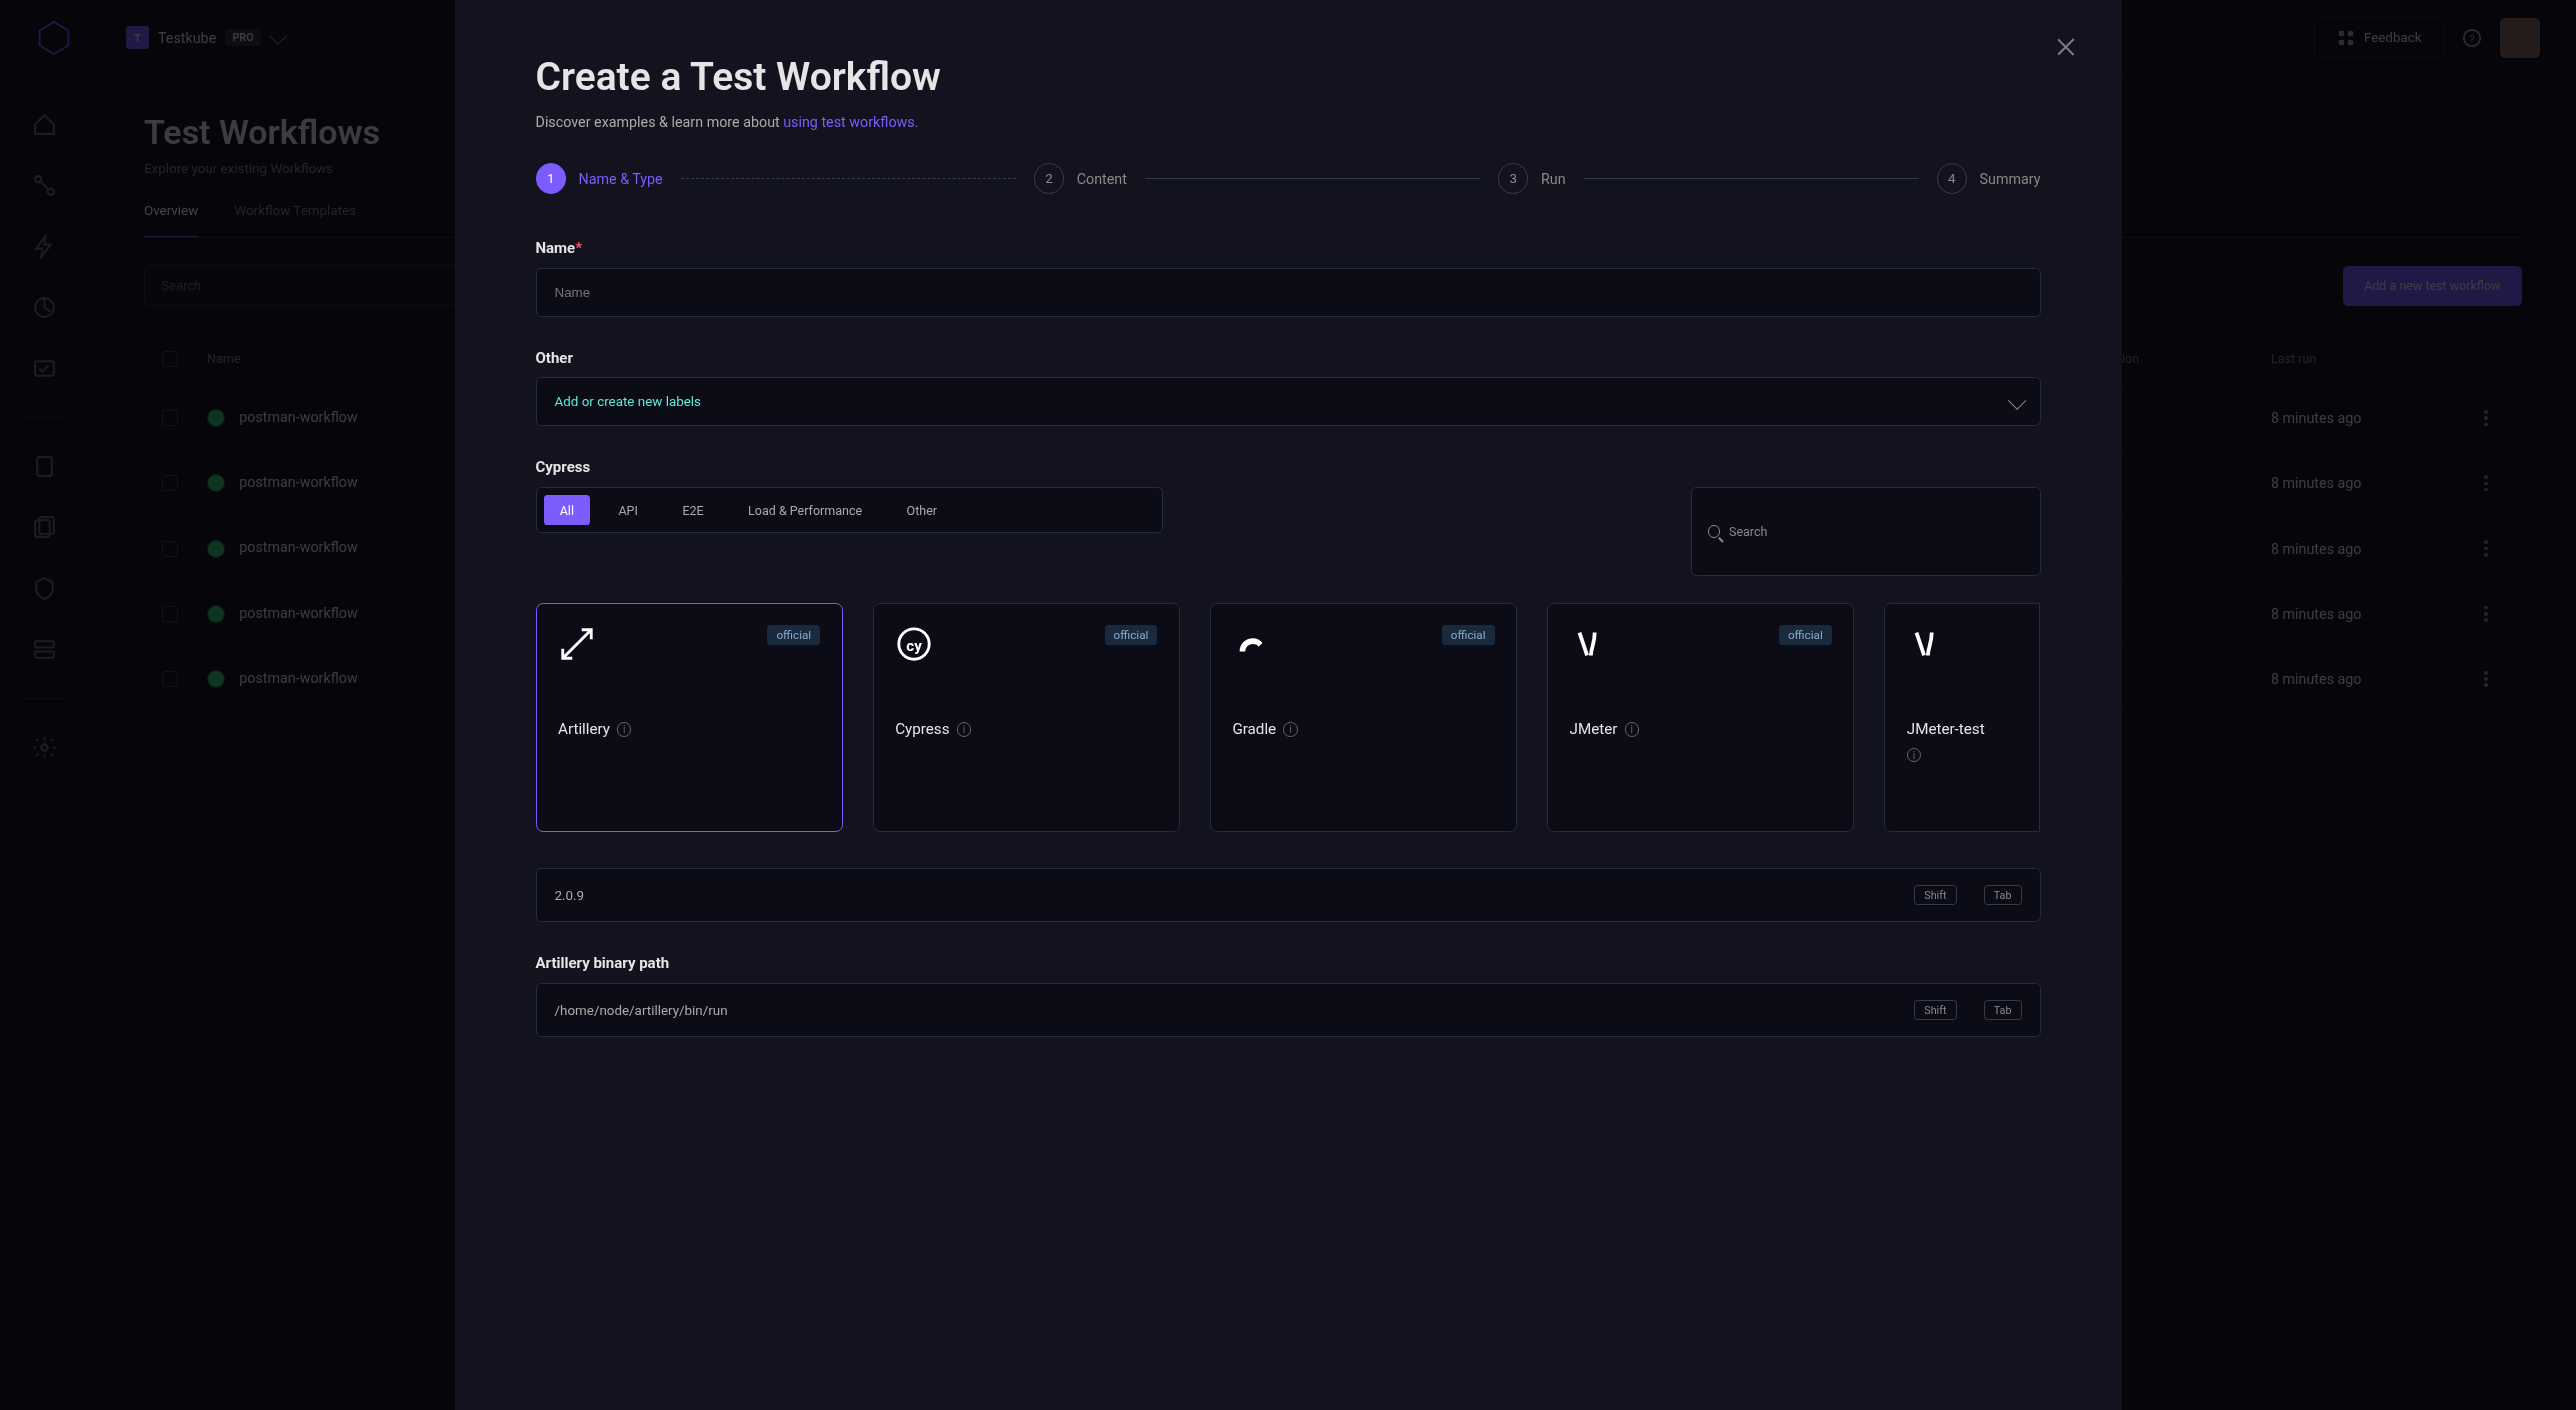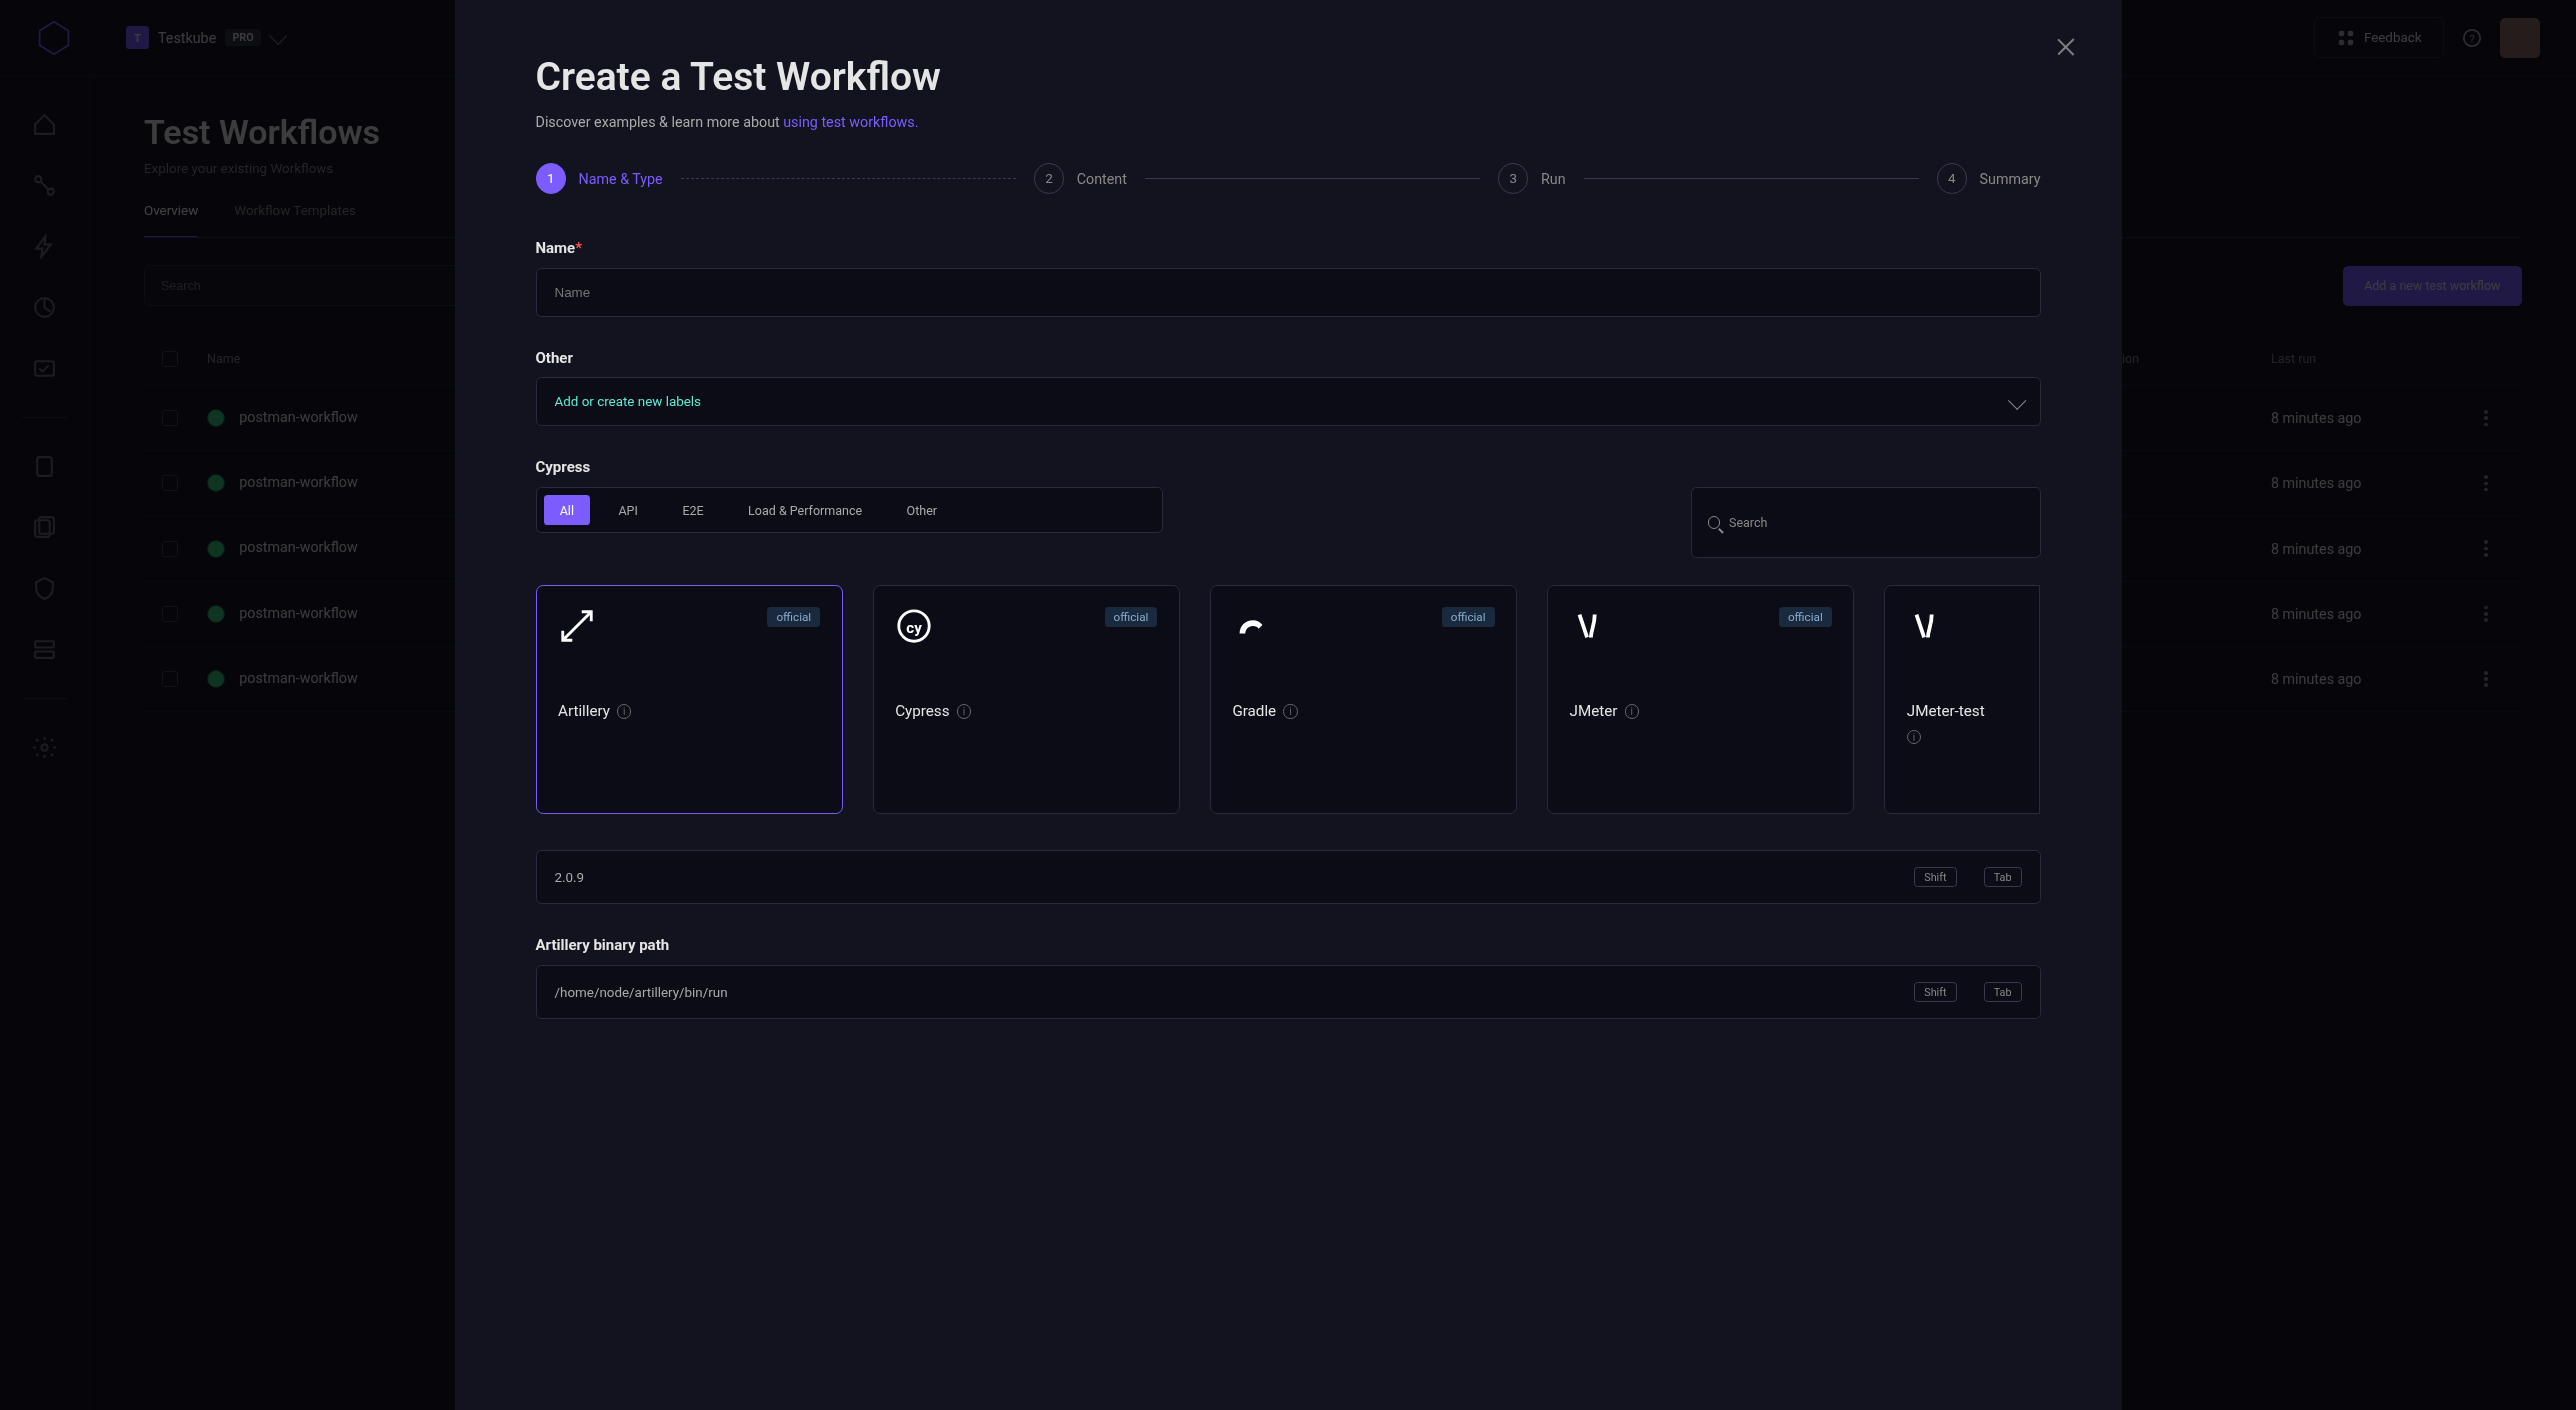--- a/index.html
+++ b/index.html
@@ -105,21 +105,21 @@
       border-radius: 5.4px; padding: 16px 18px; color: #e5e5e5; font-size: 13.4px;
       margin-bottom: 32px;
     }
     .labels-input {
       width: 100%; background: #0c0c16; border: 0.9px solid #2a2a3e;
       border-radius: 5.4px; padding: 16px 18px; color: #5eead4; font-size: 13.4px;
       margin-bottom: 32px; display: flex; justify-content: space-between; align-items: center;
     }
     .chev-down { width: 12.5px; height: 12.5px; border-right: 1.8px solid #888; border-bottom: 1.8px solid #888; transform: rotate(45deg) translateY(-2.7px); }
     .template-bar {
-      display: flex; gap: 12.5px; margin-bottom: 25px; align-items: center;
+      display: flex; gap: 12.5px; margin-bottom: 43px; align-items: center;
       background: #0c0c16; border: 0.9px solid #2a2a3e; border-radius: 5.4px; padding: 7.2px; width: 627px;
     }
     .tmpl-chip { padding: 7.2px 16px; border-radius: 3.6px; font-size: 12.5px; color: #aaa; cursor: pointer; }
     .tmpl-chip.active { background: #7c5cff; color: #fff; }
     .tmpl-search {
       margin-left: auto; display: flex; align-items: center; gap: 9px;
       background: #0c0c16; border: 0.9px solid #2a2a3e; border-radius: 5.4px;
       padding: 12.5px 16px; width: 350px; color: #888; font-size: 12.5px;
     }
     .template-row { display: flex; justify-content: space-between; margin-bottom: 27px; }

